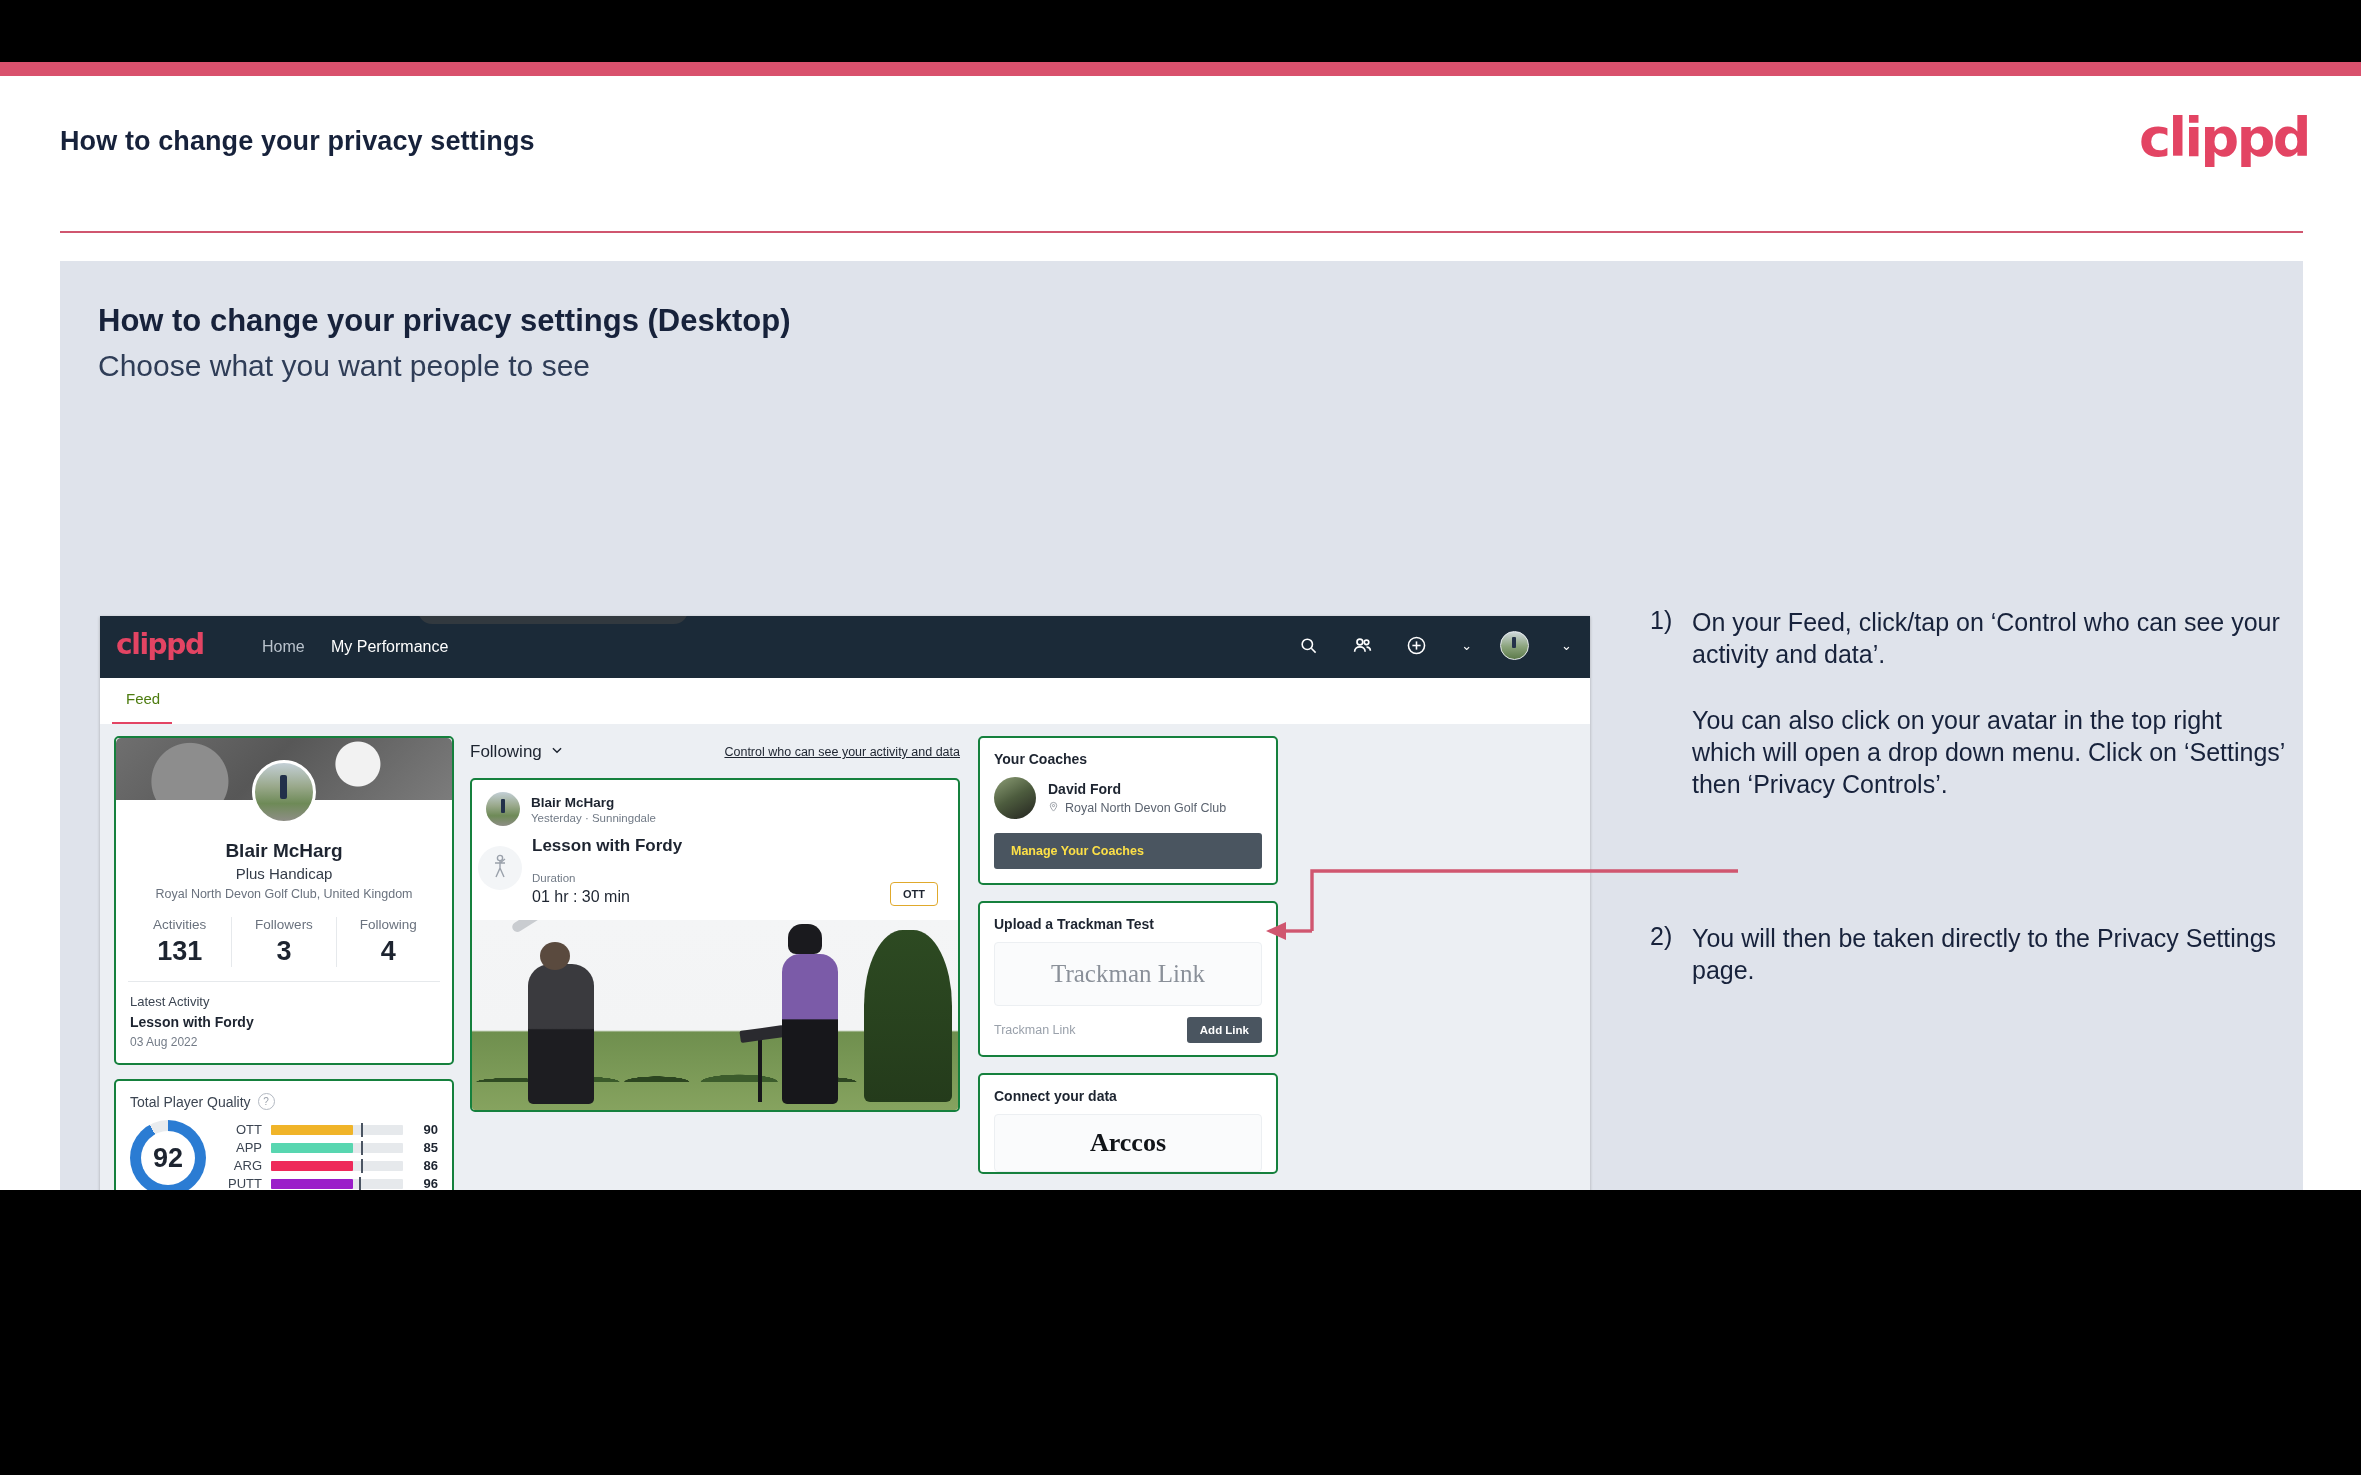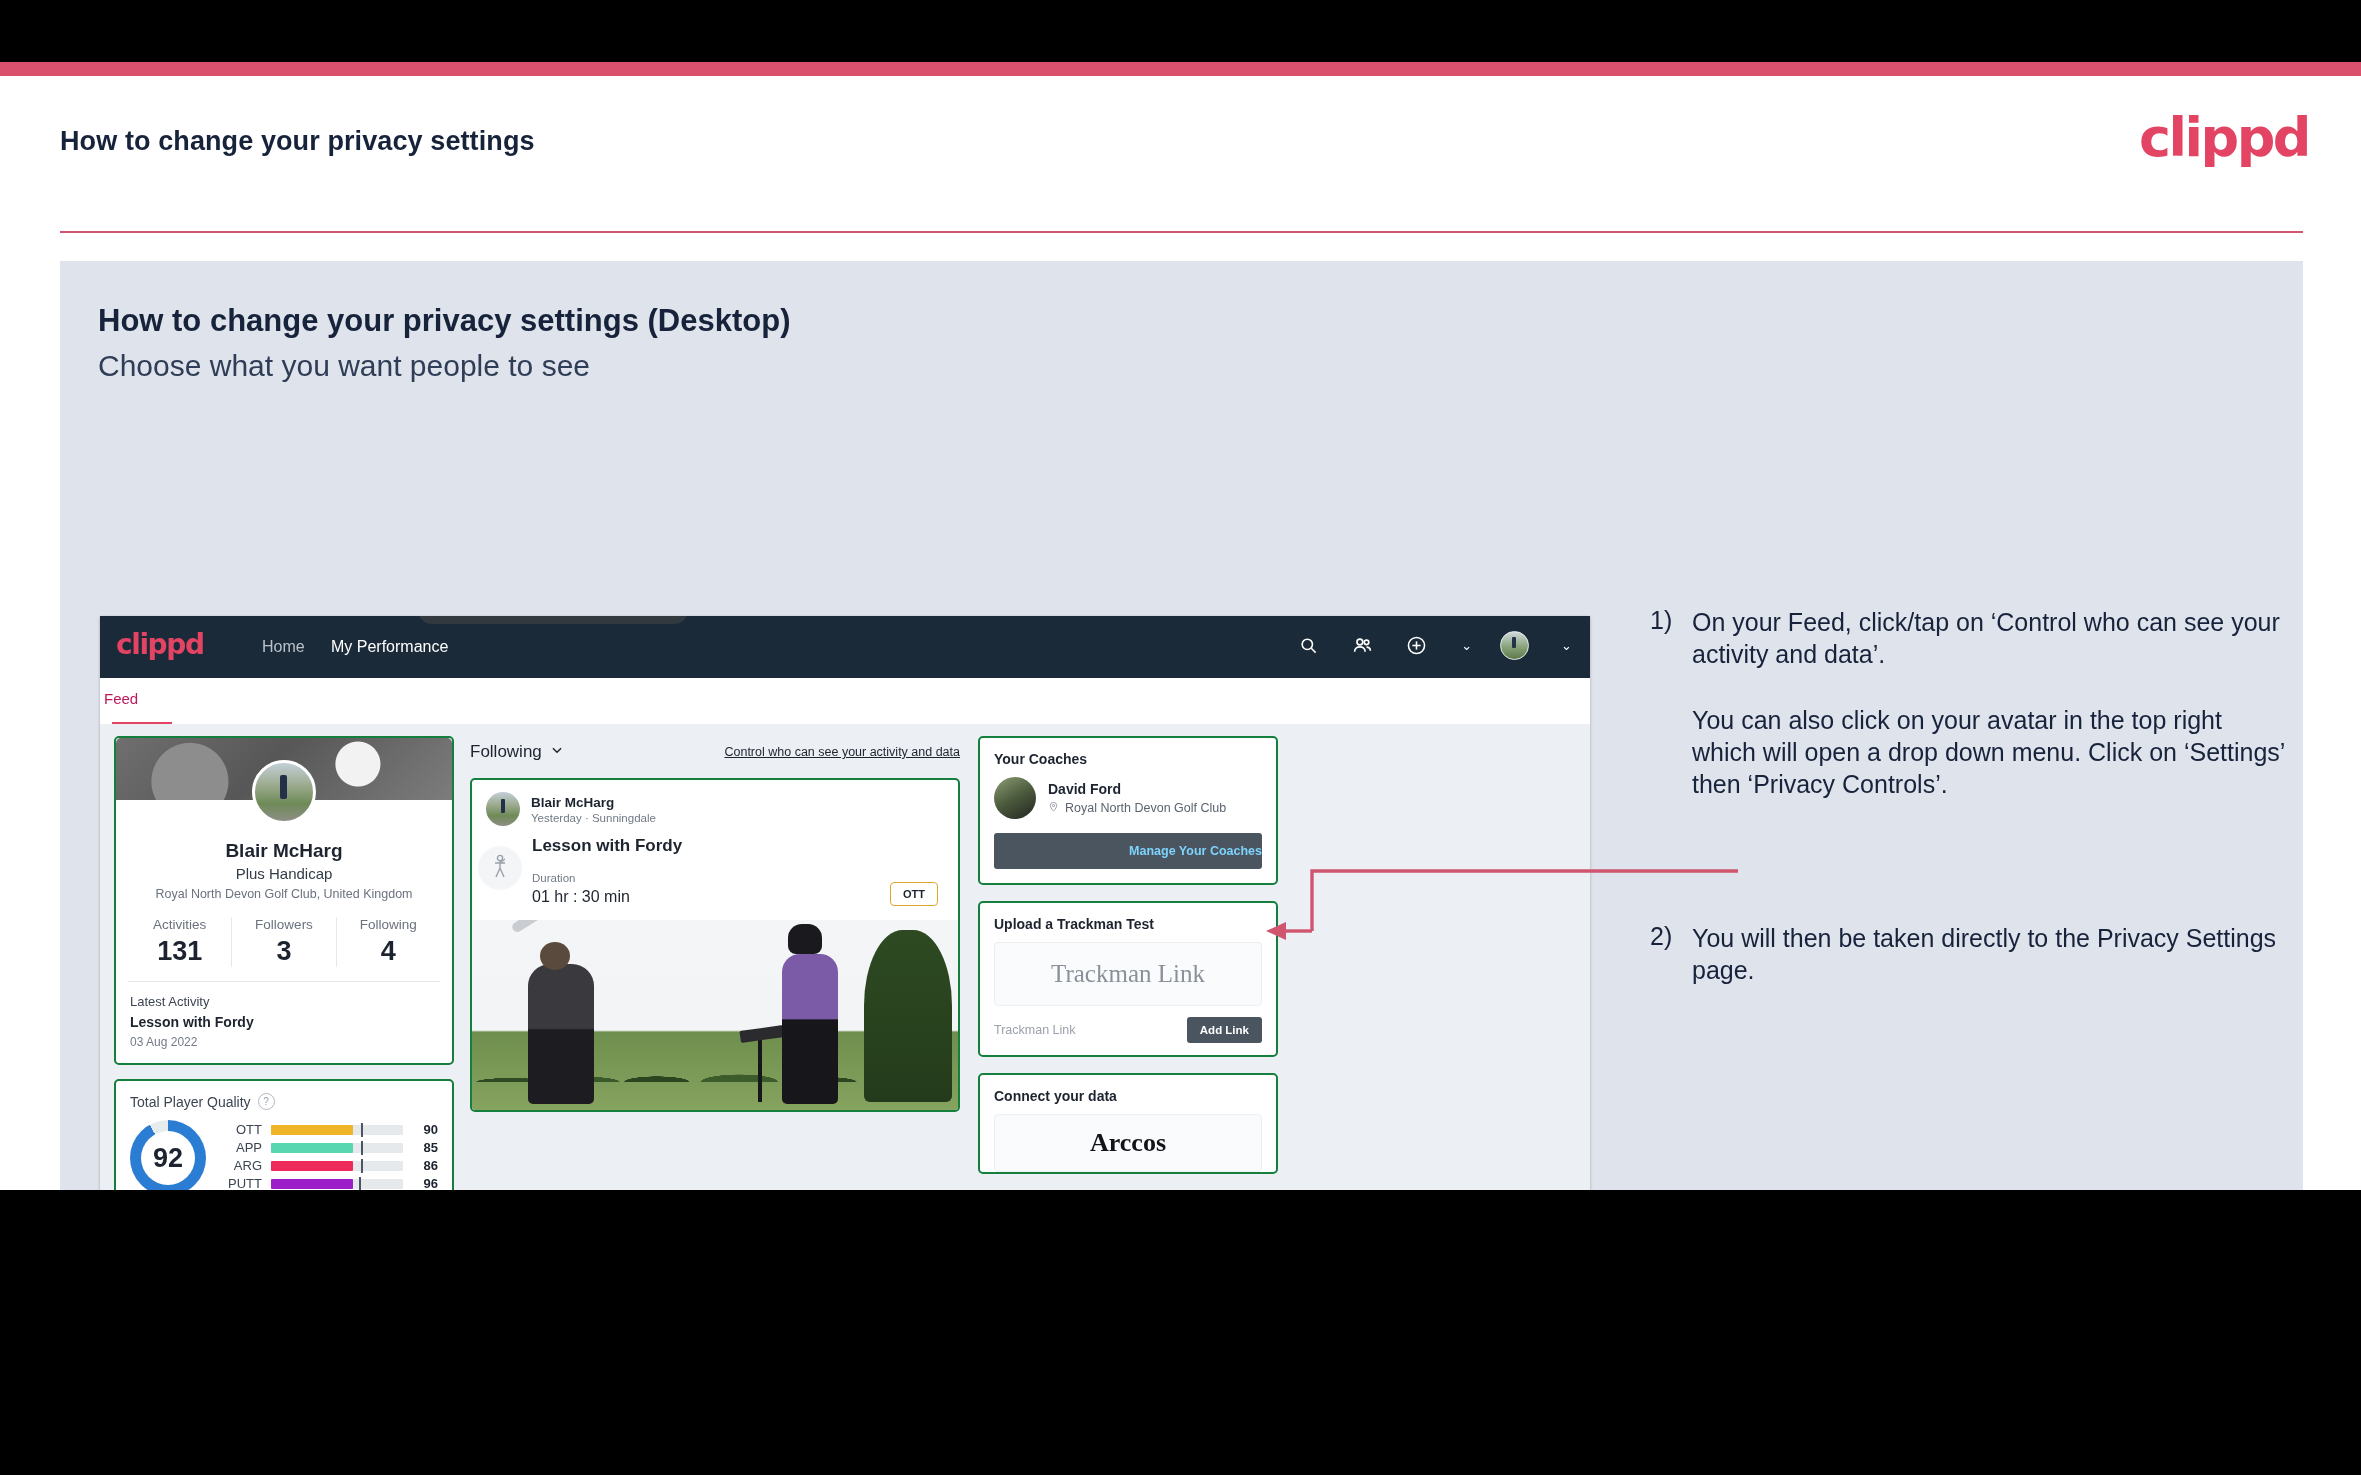--- a/index.html
+++ b/index.html
@@ -82,21 +82,21 @@
     content:""; position:absolute; left:11px; top:5px; width:4px; height:11px;
     background:#24324a; border-radius:1px;
   }
   .caret { font-size:13px; color:#fff; margin-left:4px; }
   
   .tabstrip {
     position:absolute; left:0; top:62px; width:1490px; height:46px;
     background:#fff; border-bottom:1px solid #e3e6ea;
   }
   .tab {
-    position:absolute; left:4px; top:12px; font-size:15px; color:#be185d;
+    position:absolute; left:26px; top:12px; font-size:15px; color:#4d7c0f;
   }
   .tab-underline {
     position:absolute; left:12px; top:44px; width:60px; height:3px; background:#e34463;
   }
   
   .content {
     position:absolute; left:0; top:108px; width:1490px; height:607px;
     background:#eceff3;
   }
   .card {
@@ -256,22 +256,22 @@
   .rc-title { font-size:14px; font-weight:700; color:#1d2430; padding:13px 14px 0; }
   .coach-row { display:flex; align-items:center; padding:10px 14px 0; }
   .coach-av {
     width:42px; height:42px; border-radius:50%; flex:0 0 42px;
     background:linear-gradient(150deg,#8e9f77 0%,#4d5c3e 48%,#23231f 100%);
   }
   .coach-info { margin-left:12px; }
   .coach-name { font-size:14px; font-weight:700; color:#1d2430; }
   .coach-club { font-size:12.5px; color:#5b636f; margin-top:3px; display:flex; align-items:center; gap:6px;}
   .btn-dark {
-    display:block; margin:14px 14px 14px; padding:11px 0; text-align:right;
-    background:#4a5560; color:#7dd3fc; font-size:12.5px; font-weight:700; border-radius:3px;
+    display:block; margin:14px 14px 14px; padding:11px 17px; text-align:left;
+    background:#4a5560; color:#fde047; font-size:12.5px; font-weight:700; border-radius:3px;
   }
   .rc-gap { height:16px; }
   .dropzone {
     margin:10px 14px 0; height:62px; background:#fafbfc; border:1px solid #eceff2;
     border-radius:4px; display:flex; align-items:center; justify-content:center;
     font-family:"Liberation Serif", serif; font-size:25px; color:#8a9099;
   }
   .link-row {
     display:flex; align-items:center; justify-content:space-between;
     margin:0 14px; padding:11px 0 12px;

